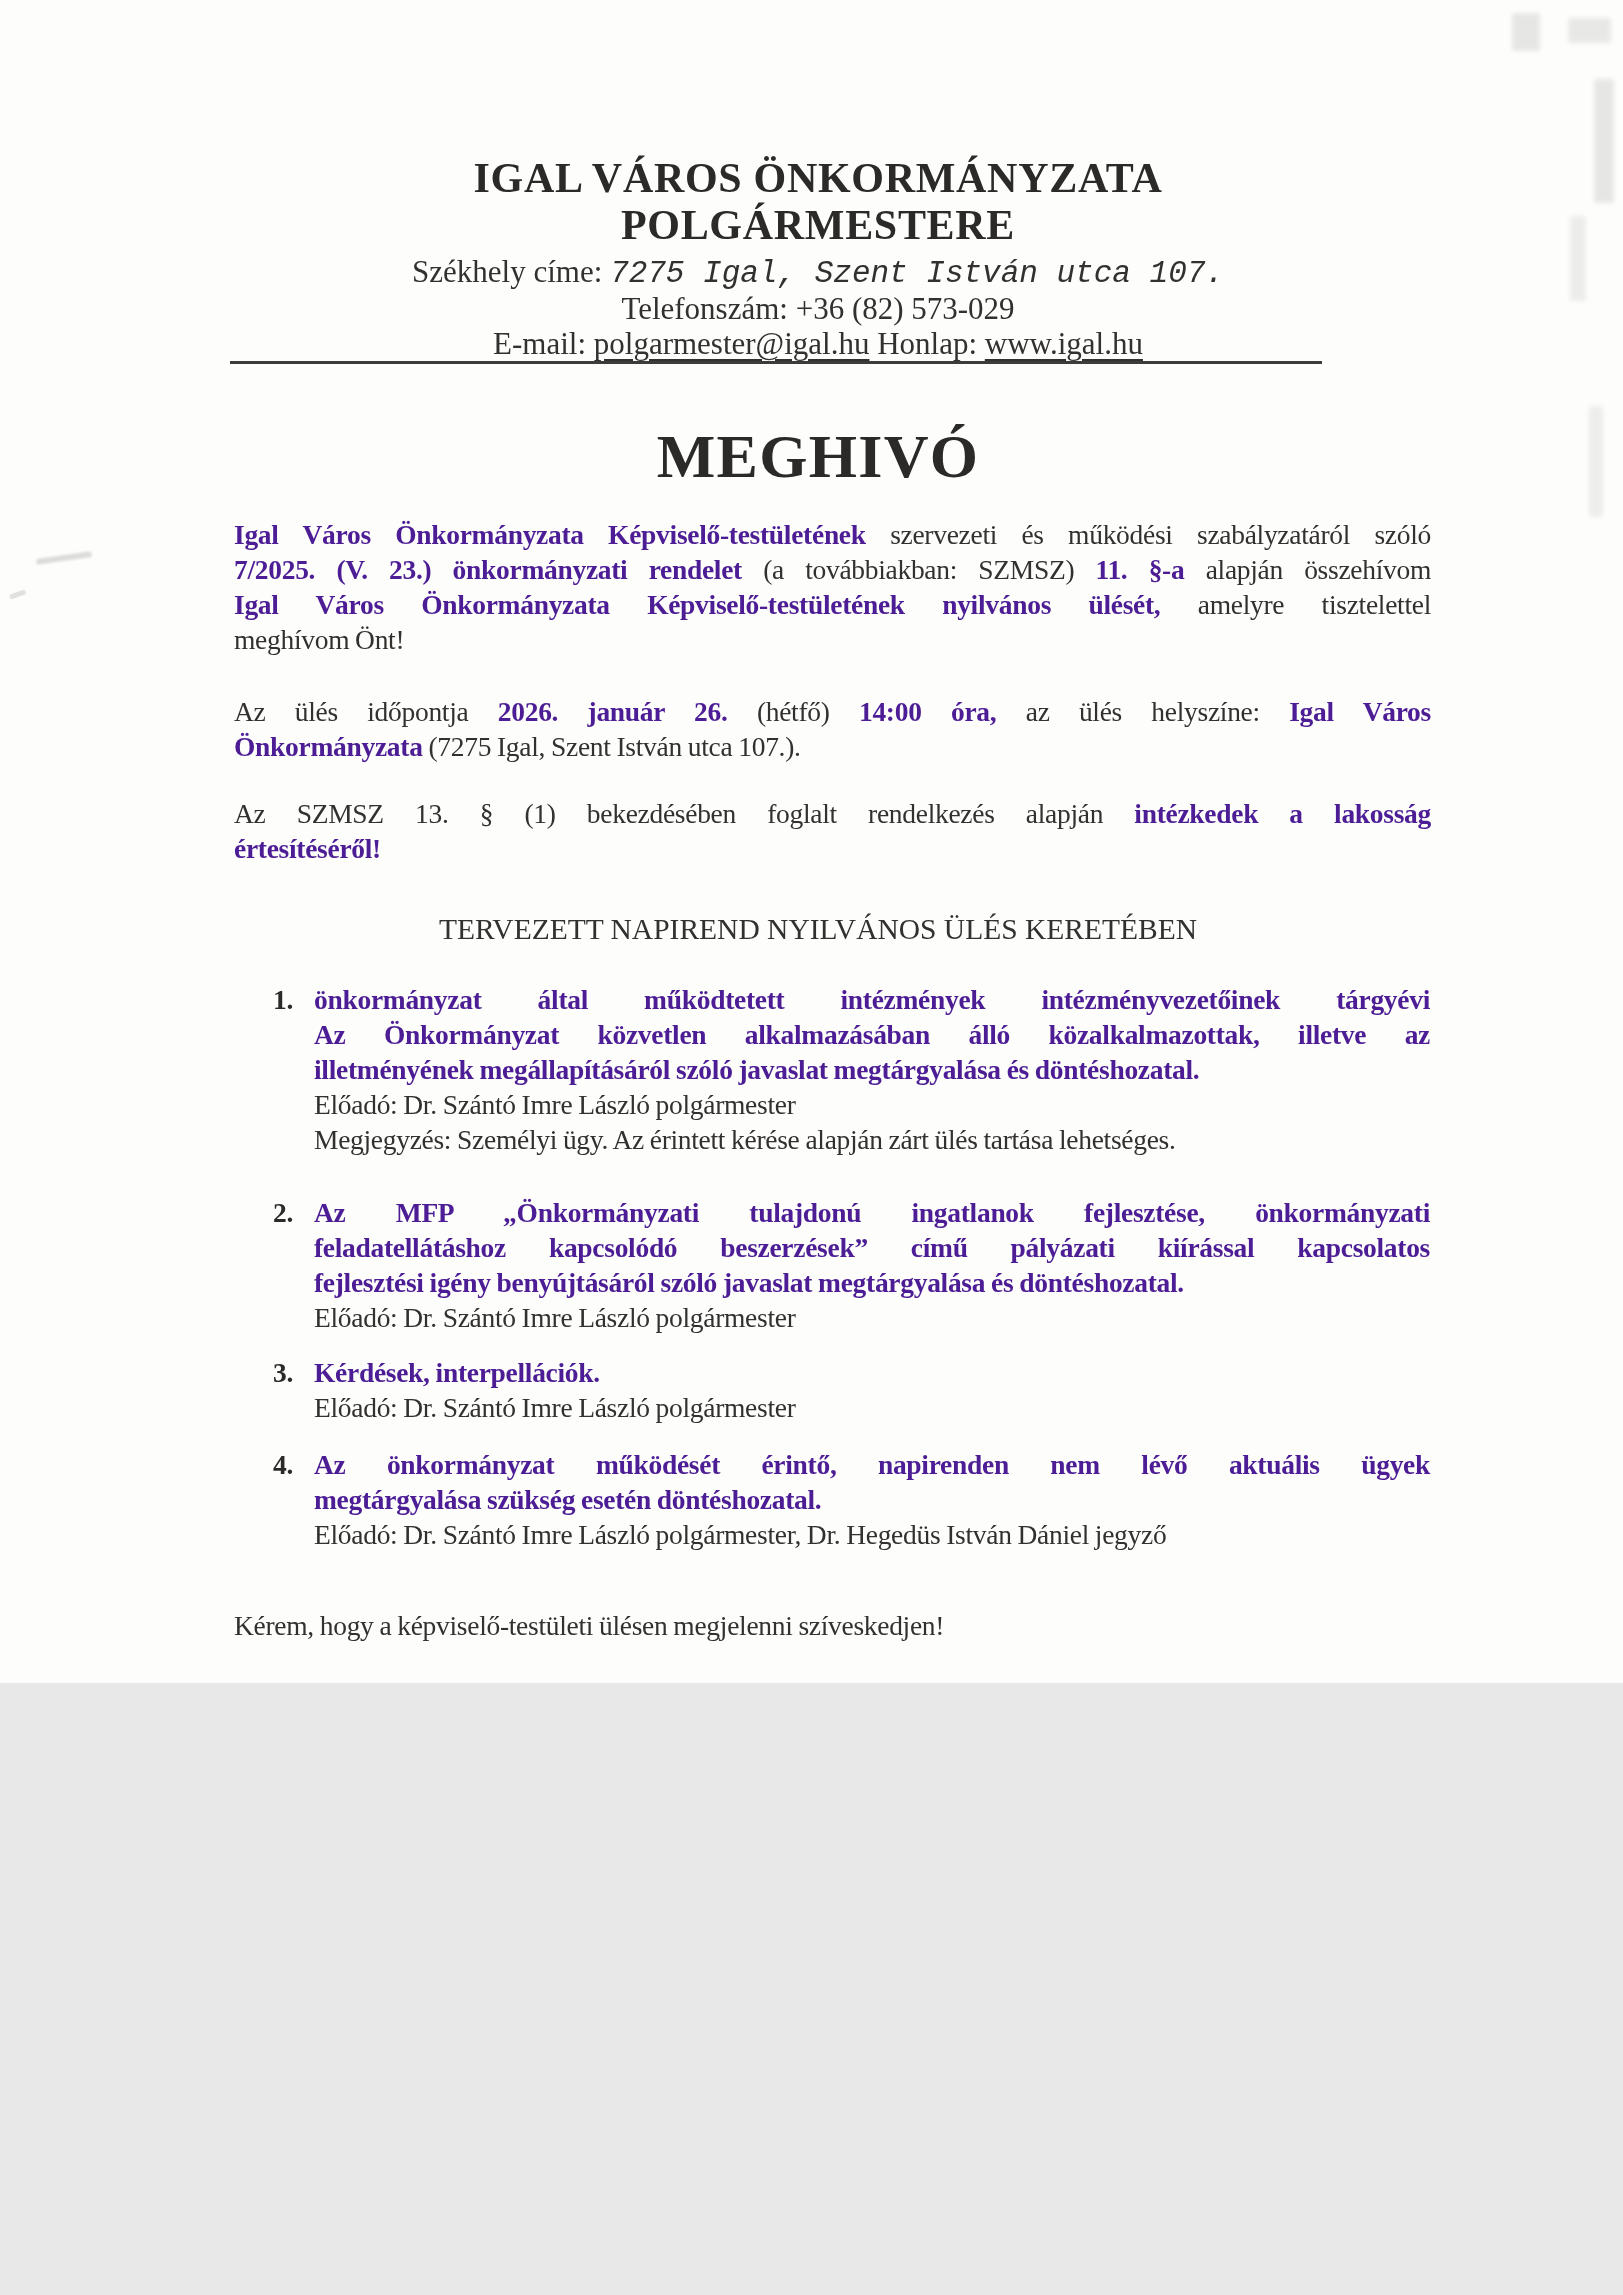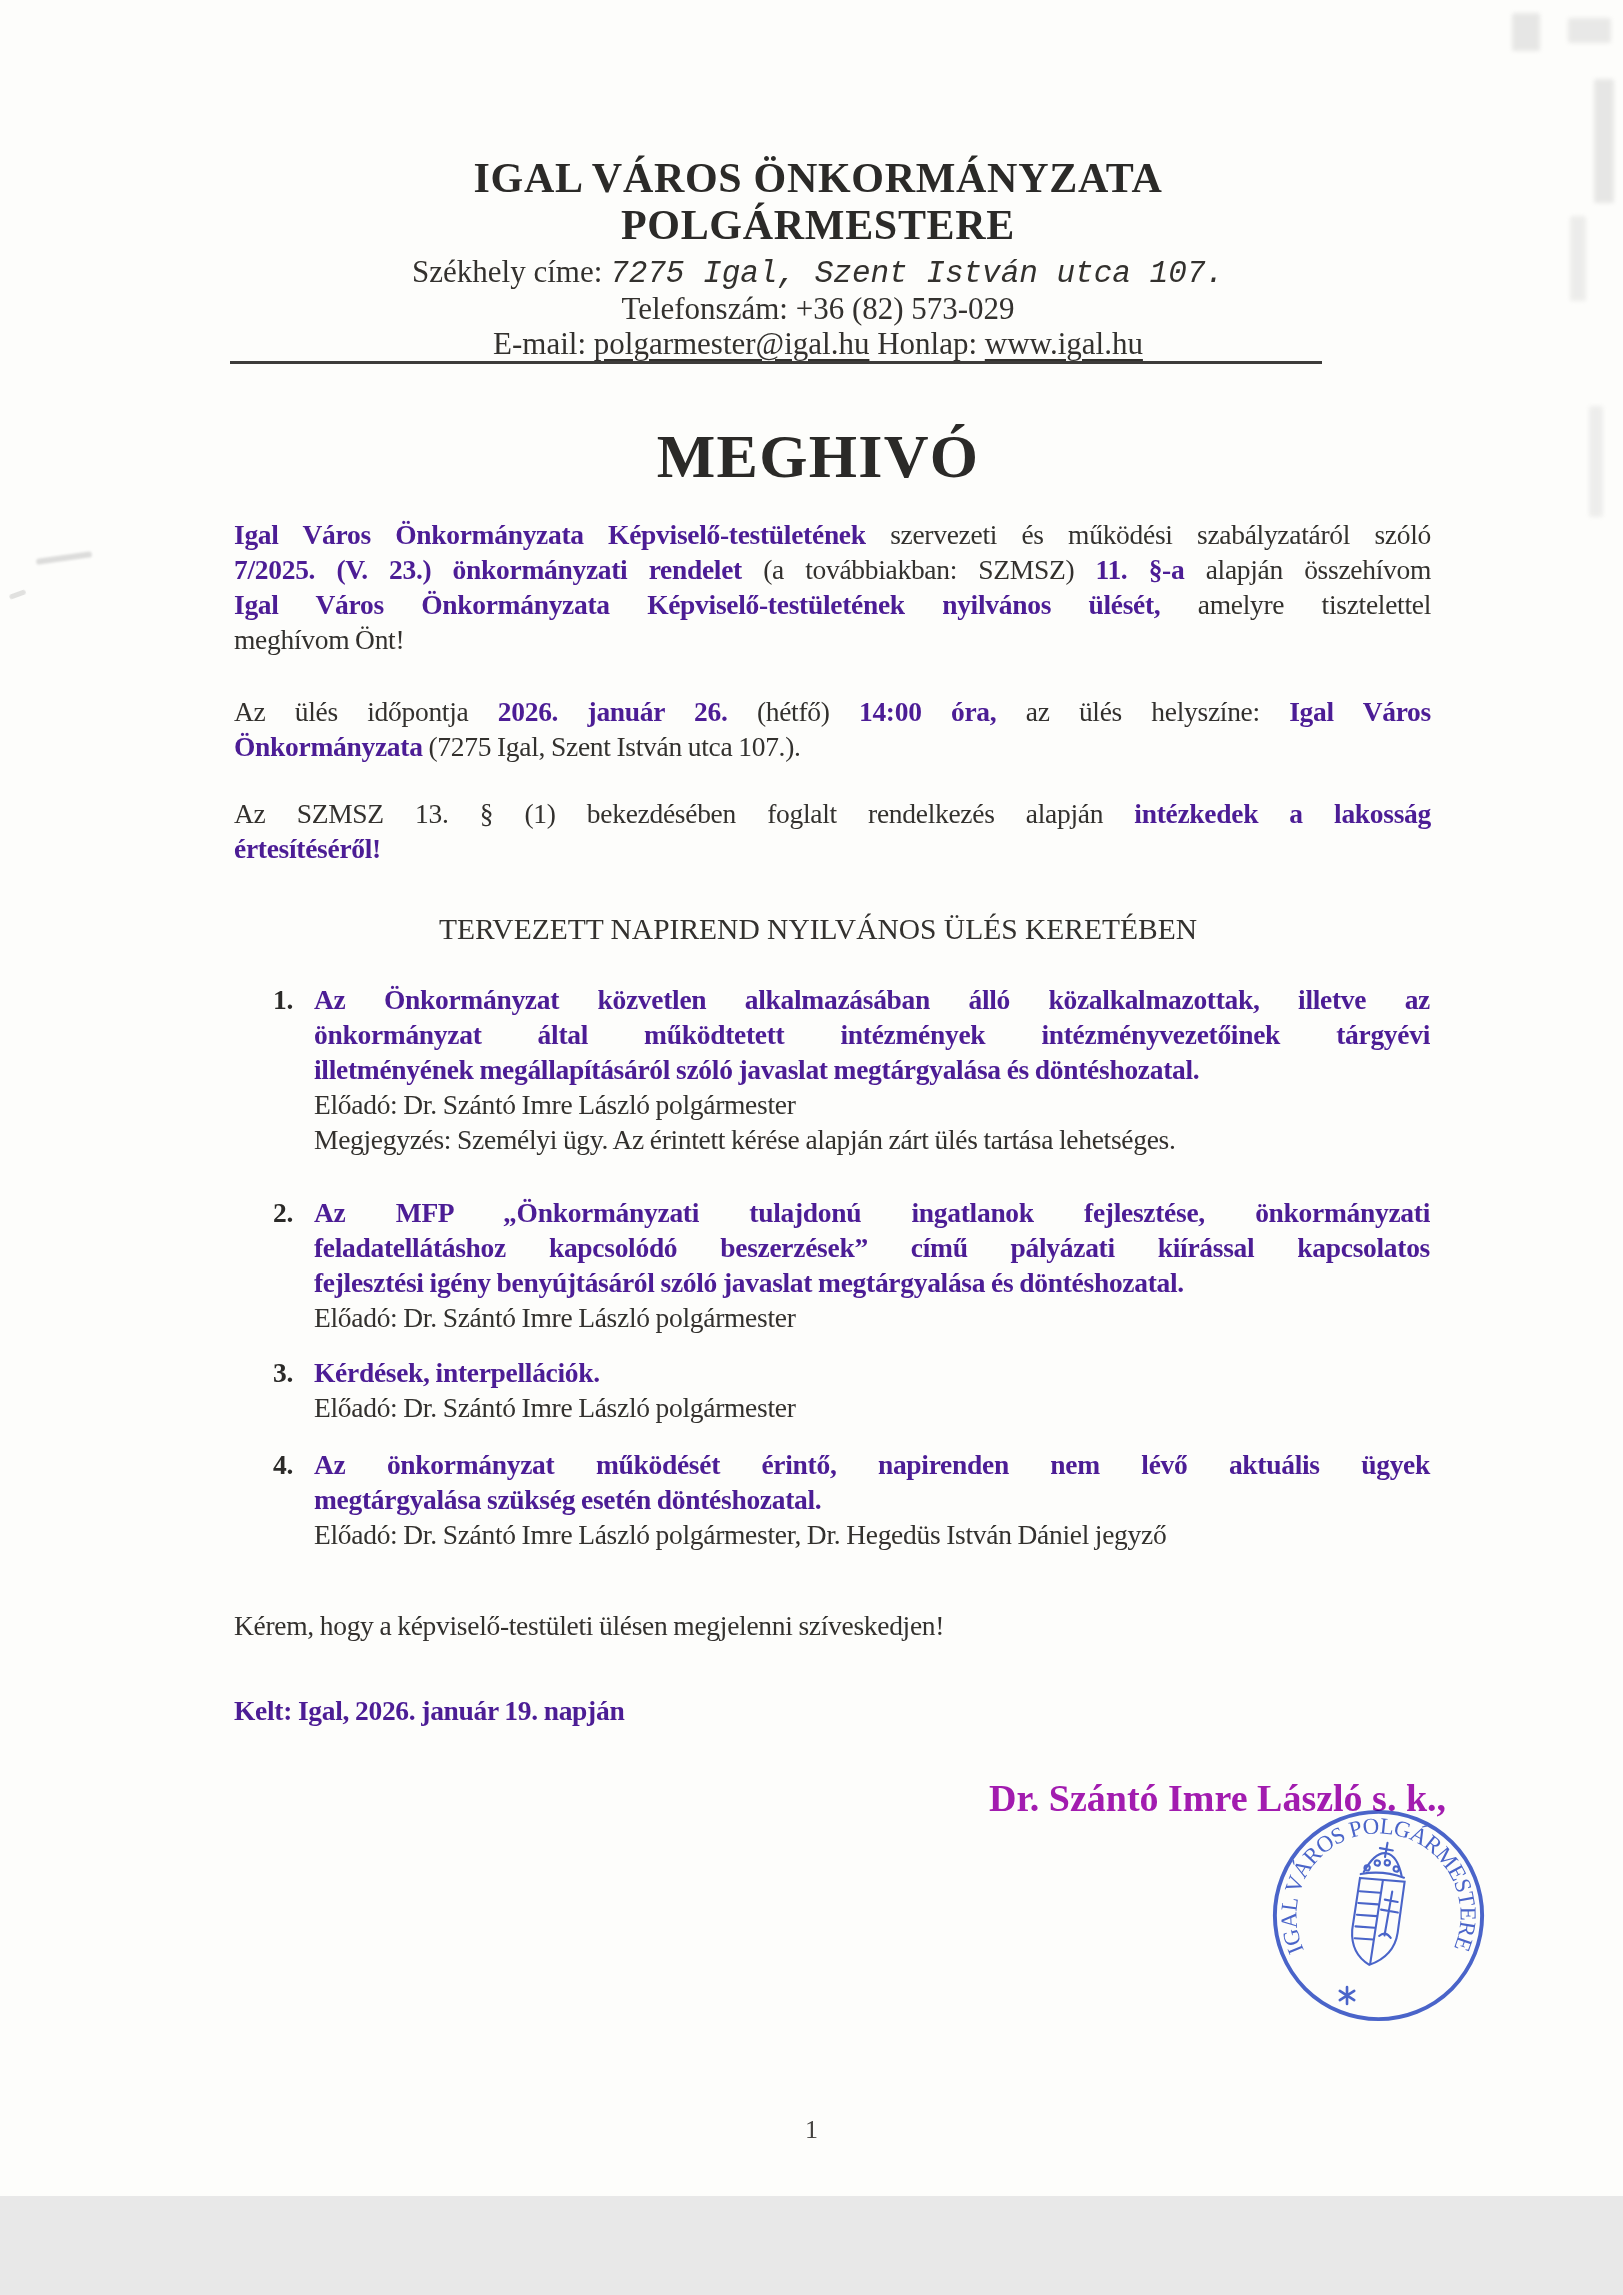--- a/index.html
+++ b/index.html
@@ -1,17 +1,17 @@
 <!DOCTYPE html>
 <html lang="hu" style="font-size:10.5px"><head>
 <meta charset="utf-8">
 <style>
   html,body { margin:0; padding:0; background:#e8e8e8; }
   #page {
-    position:relative; width:1623px; height:2196px;
+    position:relative; width:1623px; height:1683px;
     background:#fdfdfb; overflow:hidden;
     font-family:"Liberation Serif","DejaVu Serif",serif;
     color:#33312e;
   }
   .abs { position:absolute; }
   .b { font-weight:bold; color:#4c1d95; }
   .it { font-style:italic;font-family:Liberation Mono, monospace; }
   .u { text-decoration:underline; text-decoration-thickness:2.6px; text-underline-offset:4.6px; }
 
   
@@ -83,22 +83,22 @@
   <div class="abs body-block" style="top:796px">
     <div class="jl"><span>Az SZMSZ 13. § (1) bekezdésében foglalt rendelkezés alapján </span><span class="b">intézkedek a lakosság</span></div>
     <div class="ll"><span class="b">értesítéséről!</span></div>
   </div>
 
   <div class="abs" id="agenda-heading">TERVEZETT NAPIREND NYILVÁNOS ÜLÉS KERETÉBEN</div>
 
   <div class="abs agenda-item" style="top:982px">
     <div class="num">1.</div>
     <div class="itext">
+      <div class="jl b">önkormányzat által működtetett intézmények intézményvezetőinek tárgyévi</div>
       <div class="jl b">Az Önkormányzat közvetlen alkalmazásában álló közalkalmazottak, illetve az</div>
-      <div class="jl b">önkormányzat által működtetett intézmények intézményvezetőinek tárgyévi</div>
       <div class="ll b">illetményének megállapításáról szóló javaslat megtárgyalása és döntéshozatal.</div>
       <div class="ll">Előadó: Dr. Szántó Imre László polgármester</div>
       <div class="ll">Megjegyzés: Személyi ügy. Az érintett kérése alapján zárt ülés tartása lehetséges.</div>
     </div>
   </div>
 
   <div class="abs agenda-item" style="top:1195px">
     <div class="num">2.</div>
     <div class="itext">
       <div class="jl b">Az MFP „Önkormányzati tulajdonú ingatlanok fejlesztése, önkormányzati</div>

